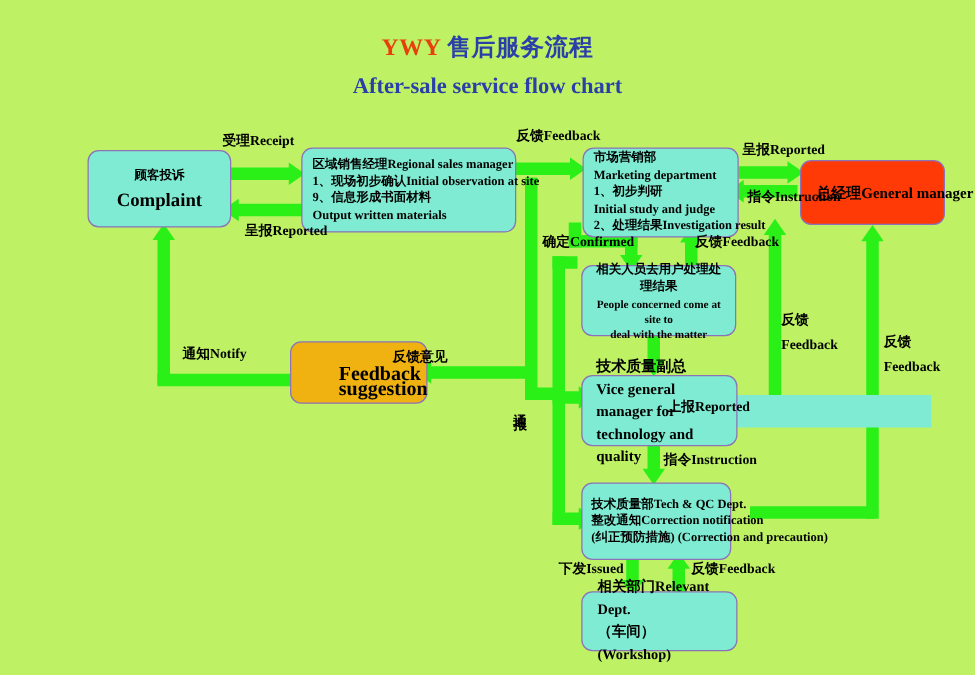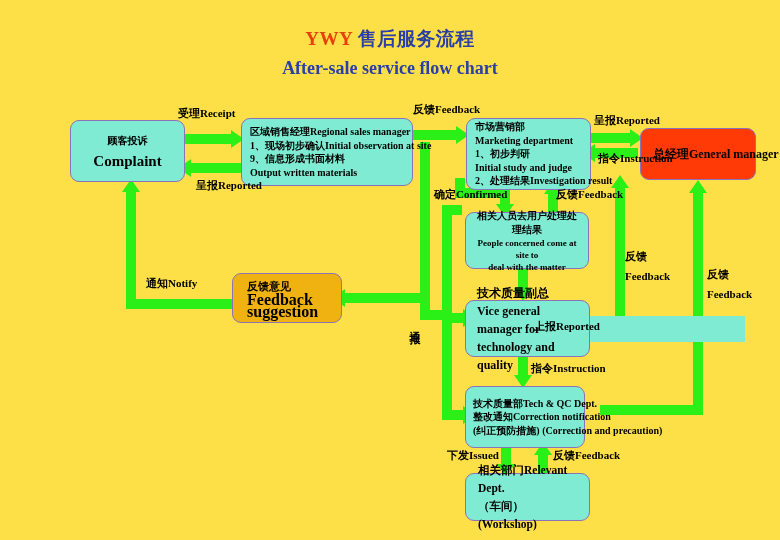--- a/index.html
+++ b/index.html
@@ -1,18 +1,18 @@
 <!DOCTYPE html>
 <html><head>
 <meta charset="utf-8">
 <style>
   html,body{margin:0;padding:0;background:#ffffff;}
   body{width:780px;height:540px;overflow:hidden;
        font-family:"Liberation Serif","DejaVu Serif",serif;}
-  #stage{position:relative;width:780px;height:540px;background:#fde047;}
+  #stage{position:relative;width:780px;height:540px;background:#bef264;}
 
   
   .title-wrap{position:absolute;left:0;top:26px;width:780px;text-align:center;}
   .title-cn{font-size:19px;font-weight:bold;line-height:26px;letter-spacing:.5px;}
   .title-cn .ywy{color:#E8400C;}
   .title-cn .cn{color:#2A3FA8;}
   .title-en{font-size:18px;font-weight:bold;color:#2A3FA8;line-height:26px;
             margin-top:3px;}
 
   
@@ -28,21 +28,21 @@
             white-space:nowrap;}
 
   
   .n-complaint .inner{align-items:center;justify-content:center;}
   .n-complaint .l1{font-size:10px;font-weight:bold;line-height:20px;}
   .n-complaint .l2{font-size:15px;font-weight:bold;line-height:20px;}
 
   .n-gm .inner{justify-content:center;align-items:flex-start;padding-left:12px;}
   .n-gm .l1{font-size:12px;font-weight:bold;color:#000;white-space:nowrap;}
 
-  .n-feedback .inner{justify-content:center;align-items:flex-start;padding-left:14px;}
+  .n-feedback .inner{justify-content:center;align-items:flex-end;padding-left:14px;margin-left:24px;}
   .n-feedback .l1{font-size:11px;font-weight:bold;line-height:16px;}
   .n-feedback .l2{font-size:16px;font-weight:bold;line-height:12px;}
 
   .n-people .inner{justify-content:center;align-items:center;text-align:center;}
   .n-people .l1{font-size:10px;font-weight:bold;line-height:14px;}
   .n-people .l2{font-size:9px;font-weight:bold;line-height:12px;text-align:center;}
 
   .n-vgm .inner{justify-content:center;align-items:flex-start;padding-left:11px;}
   .n-vgm .l1{font-size:12px;font-weight:bold;line-height:18px;}
   .n-vgm .l2{font-size:12px;font-weight:bold;line-height:18px;}

